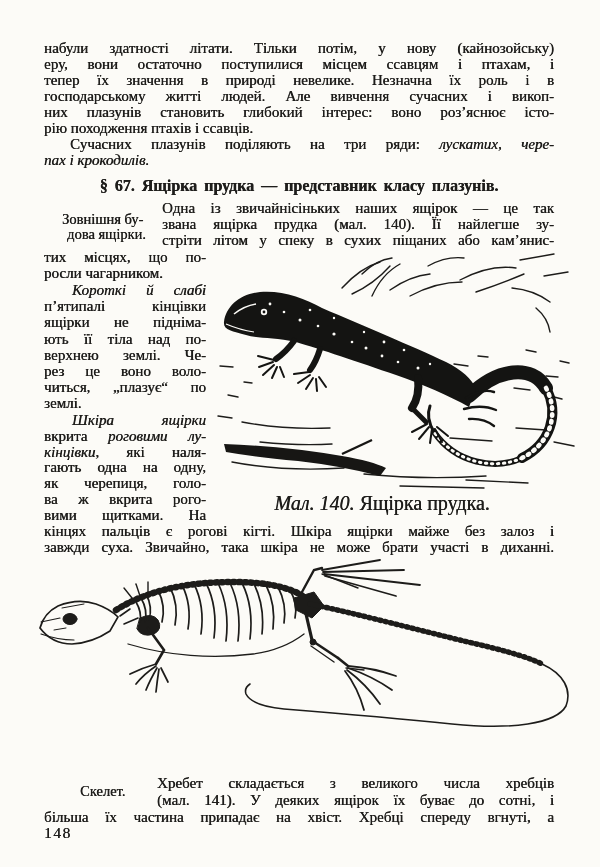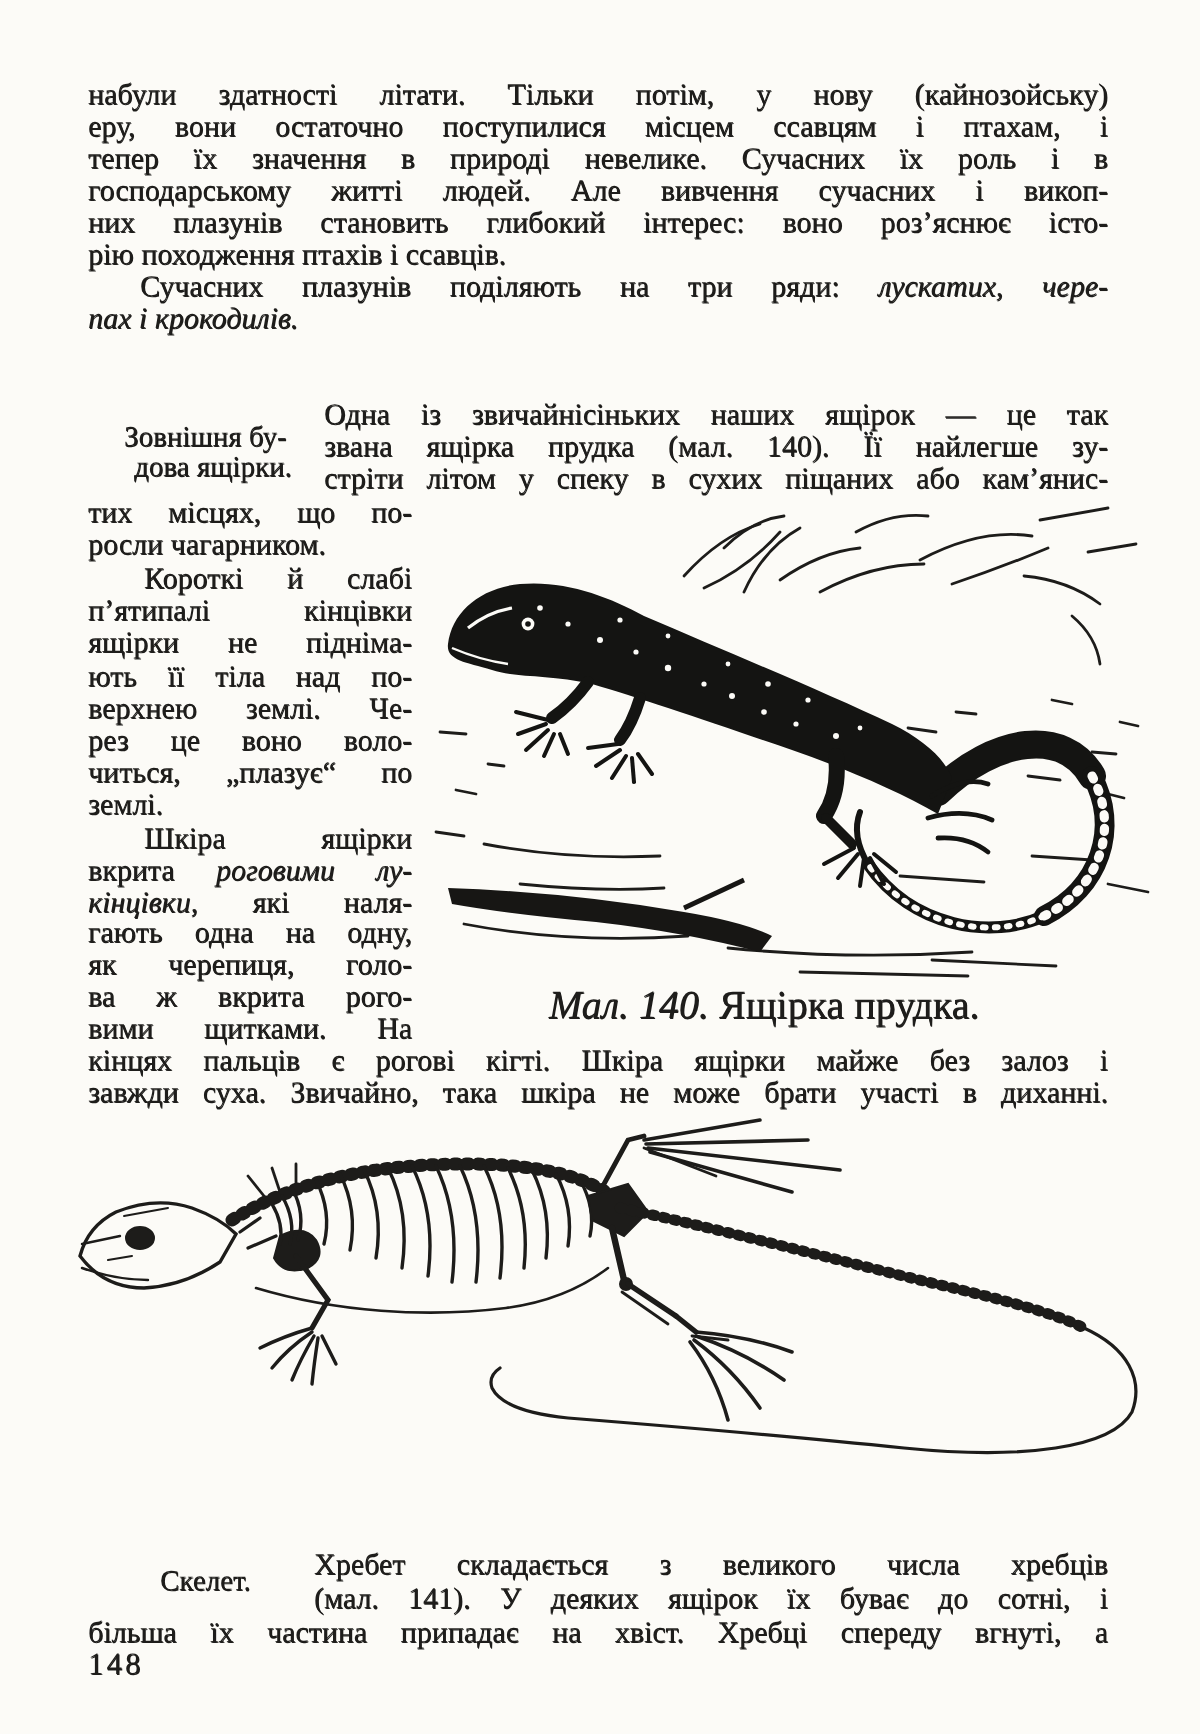--- a/index.html
+++ b/index.html
@@ -13,51 +13,52 @@
   .line {
     position:absolute; font-size:15px; line-height:16px;
     text-align:justify; text-align-last:justify;
   }
   .line.end { text-align-last:left; }
   .l-full { left:44px; width:510px; }
   .l-ext  { left:162px; width:392px; }
   .l-nar  { left:44px; width:162px; }
   .l-skel { left:157px; width:397px; }
   .ind26 { text-indent:26px; }
-  .ind28 { text-indent:28px; }
+  .ind28 { text-indent:28px;font-style:italic; }
   .it { font-style:italic; }
   .heading {
     position:absolute; left:44px; top:177px; width:510px;
     font-weight:bold; font-size:16px; text-align:center; word-spacing:3px;
   }
   .margin-note { position:absolute; font-weight:normal; font-size:14.5px; line-height:15px; }
   .caption { position:absolute; font-size:20px; text-align:center; white-space:nowrap; }
   .caption .num { font-style:italic; margin-right:5px; }
   .fig { position:absolute; }
   .pageno { position:absolute; left:44px; top:824px; font-size:15.5px; letter-spacing:1.5px;font-family:Liberation Serif, serif; }
 </style>
 </head>
 <body>
 
 <div class="page">
 
   <div>
     <div class="line l-full" style="top:40px">набули здатності літати. Тільки потім, у нову (кайнозойську)</div>
     <div class="line l-full" style="top:56px">еру, вони остаточно поступилися місцем ссавцям і птахам, і</div>
-    <div class="line l-full" style="top:72px">тепер їх значення в природі невелике. Сучасних їх роль і в</div>
+    <div class="line l-full" style="top:72px">тепер їх значення в природі невелике. Незначна їх роль і в</div>
     <div class="line l-full" style="top:88px">господарському житті людей. Але вивчення сучасних і викоп-</div>
     <div class="line l-full" style="top:104px">них плазунів становить глибокий інтерес: воно роз’яснює істо-</div>
     <div class="line l-full end" style="top:120px">рію походження птахів і ссавців.</div>
   </div>
 
   <div>
     <div class="line l-full ind26" style="top:136px"><span>Сучасних плазунів поділяють на три ряди: </span><span class="it">лускатих, чере-</span></div>
     <div class="line l-full end" style="top:152px"><span class="it">пах і крокодилів.</span></div>
   </div>
 
+  <div class="heading">§ 67. Ящірка прудка — представник класу плазунів.</div>
 
   <div class="margin-note" style="left:62px; top:212px">Зовнішня бу-</div>
   <div class="margin-note" style="left:67px; top:227px">дова ящірки.</div>
 
   <div>
     <div class="line l-ext" style="top:200px">Одна із звичайнісіньких наших ящірок — це так</div>
     <div class="line l-ext" style="top:216px">звана ящірка прудка (мал. 140). Її найлегше зу-</div>
     <div class="line l-ext" style="top:232px">стріти літом у спеку в сухих піщаних або кам’янис-</div>
     <div class="line l-nar" style="top:249px">тих місцях, що по-</div>
     <div class="line l-nar end" style="top:265px">росли чагарником.</div>

